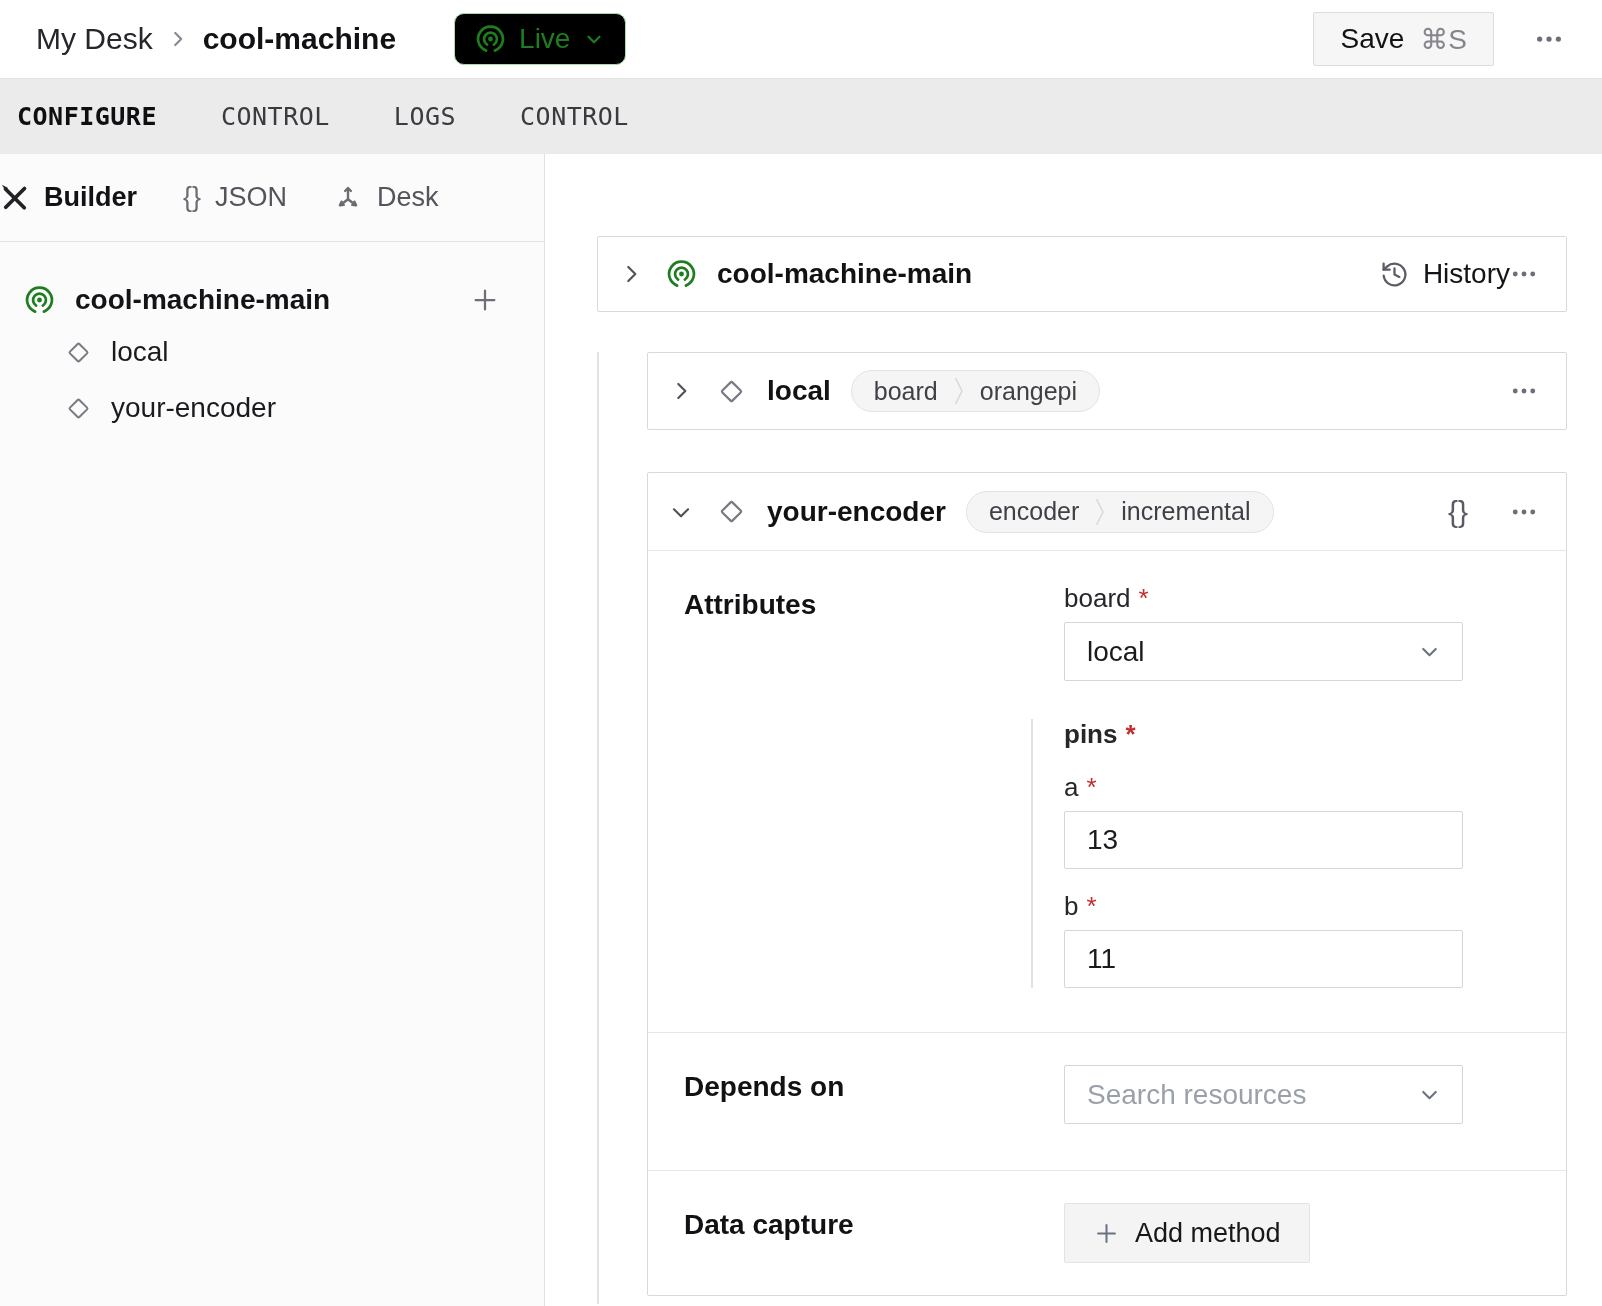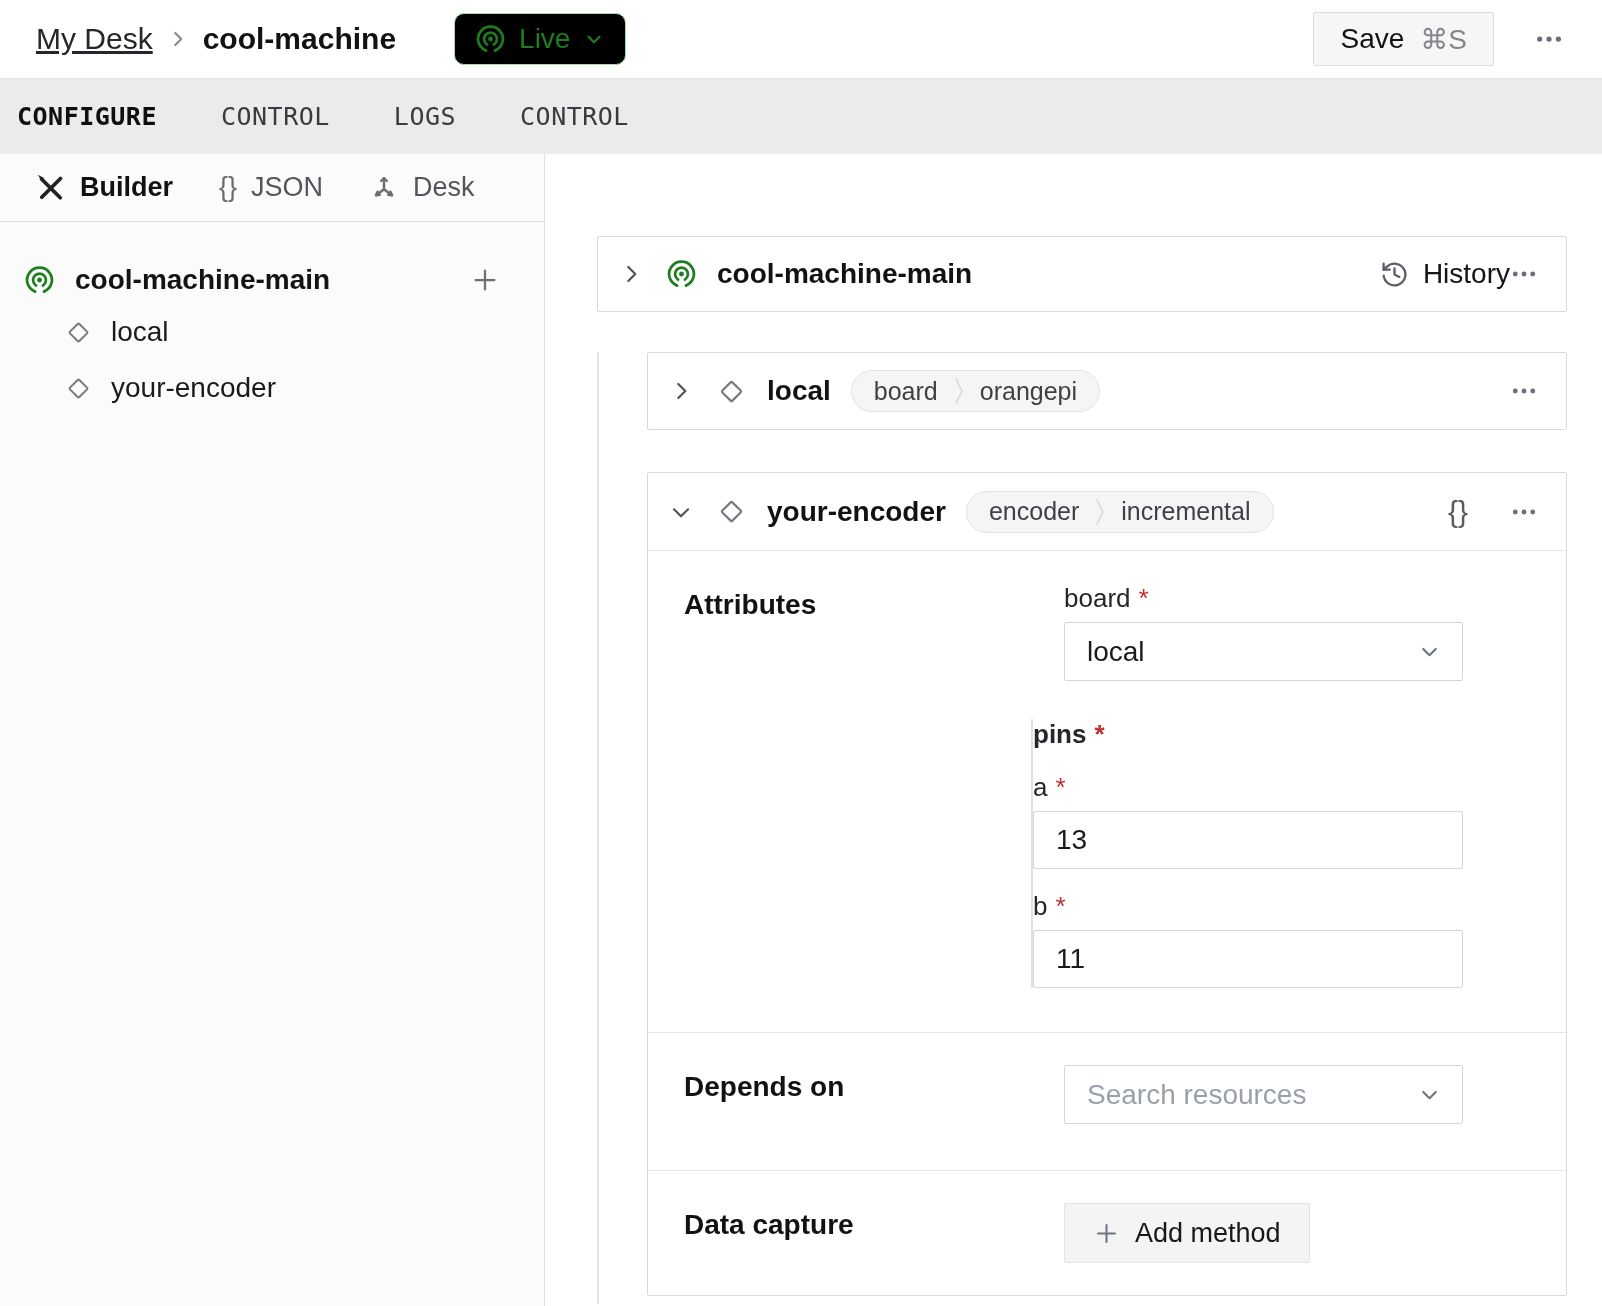--- a/index.html
+++ b/index.html
@@ -3,21 +3,21 @@
 <meta charset="utf-8">
 <style>
   * { margin:0; padding:0; box-sizing:border-box; }
   html,body { background:#fff; }
   body { width:1602px; height:1306px; font-family:"Liberation Sans", sans-serif; color:#1b1b1f; overflow:hidden; }
   .page { width:1602px; height:1306px; display:flex; flex-direction:column; }
 
   
   .topbar { height:78px; flex:0 0 78px; display:flex; align-items:center; padding:0 38px 0 36px; background:#fff; }
   .crumbs { display:flex; align-items:center; gap:14px; font-size:30px; }
-  .crumb-root { color:#26262b; cursor:pointer;text-decoration:underline; }
+  .crumb-root { color:#26262b; cursor:pointer; }
   .crumb-sep { color:#8a8a92; display:flex; }
   .crumb-cur { color:#121215; font-weight:bold; }
   .live-badge { display:inline-flex; align-items:center; gap:13px; margin-left:58px; height:52px; padding:0 20px;
     background:#000000; border:1.5px solid #a5dba5; border-radius:10px; color:#1e7d1e; font-size:28px;
     font-family:"Liberation Sans", sans-serif; cursor:pointer; }
   .spacer { flex:1; }
   .save-btn { display:inline-flex; align-items:center; gap:16px; height:54px; padding:0 26px; background:#f6f6f7;
     border:1px solid #dcdcde; border-radius:2px; font-size:28px; color:#121215; font-family:"Liberation Sans", sans-serif; cursor:pointer; }
   .save-kbd { color:#85858d; }
   .icon-btn { background:none; border:none; color:#6e6e78; cursor:pointer; display:flex; align-items:center; }
@@ -27,21 +27,21 @@
   .tabbar { height:76px; flex:0 0 76px; background:#ebebeb; border-top:1px solid #e3e3e3; display:flex; align-items:center;
     gap:64px; padding-left:17px; font-family:"DejaVu Sans Mono", monospace; font-size:25px; letter-spacing:.5px; }
   .tab { color:#3a3a40; cursor:pointer; }
   .tab.active { color:#0f0f12; font-weight:bold; }
 
   
   .content { flex:1; display:flex; min-height:0; }
 
   
   .sidebar { width:545px; flex:0 0 545px; background:#fbfbfb; border-right:1px solid #e2e2e4; }
-  .views { height:68px; display:flex; align-items:center; gap:46px; padding-left:36px; border-bottom:1px solid #e2e2e4; }
+  .views { height:88px; display:flex; align-items:center; gap:46px; border-bottom:1px solid #e2e2e4; }
   .view { display:flex; align-items:center; gap:14px; font-size:27px; color:#54545c; cursor:pointer; }
   .view .v-icon { color:#6b6b74; display:flex; }
   .view.active { color:#121216; font-weight:bold; }
   .view.active .v-icon { color:#222226; }
   .braces-glyph { font-size:27px; font-weight:500; }
   .tree { padding:34px 44px 0 24px; }
   .tree-root { display:flex; align-items:center; height:48px; cursor:pointer; }
   .tree-root .t-label { margin-left:20px; font-size:28px; font-weight:bold; color:#141418; flex:1; }
   .tree-item { display:flex; align-items:center; gap:18px; height:56px; margin-left:40px; font-size:28px; color:#1b1b1f; cursor:pointer; }
   .tree-item:first-of-type { margin-top:8px; }
@@ -77,21 +77,21 @@
   .sec-label { font-size:28px; font-weight:bold; color:#121215; padding-top:6px; }
   .form-col { width:432px; margin-left:auto; margin-right:103px; }
   .field { margin-left:33px; }
   .f-label { font-size:26px; color:#26262b; margin-bottom:8px; }
   .f-label.bold { font-weight:bold; }
   .req { color:#c22f2f; margin-left:8px; }
   .select { height:59px; border:1px solid #d6d6da; border-radius:2px; background:#fff; display:flex; align-items:center;
     padding:0 20px 0 22px; font-size:28px; color:#1b1b1f; cursor:pointer; }
   .select .s-chev { margin-left:auto; color:#6b7280; display:flex; }
   .placeholder { color:#9aa0aa; }
-  .pins-group { margin-top:38px; border-left:2px solid #e2e2e4; }
+  .pins-group { margin-top:38px; border-left:2px solid #e2e2e4; padding-left:31px; }
   .pins-group .pin-field { margin-top:22px; }
   .text-input { width:100%; height:58px; border:1px solid #d6d6da; border-radius:2px; padding:0 22px; font-size:28px;
     color:#1b1b1f; font-family:"Liberation Sans", sans-serif; background:#fff; }
   .sec-depends { padding-bottom:46px; }
   .sec-capture { padding-bottom:32px; }
   .add-btn { display:inline-flex; align-items:center; gap:15px; height:60px; padding:0 28px; margin-left:33px; background:#f4f4f5;
     border:1px solid #e3e3e5; border-radius:2px; font-size:27px; color:#18181b; cursor:pointer; font-family:"Liberation Sans", sans-serif; }
   .add-btn .p-ic { color:#6b7280; display:flex; }
 </style>
 </head>

